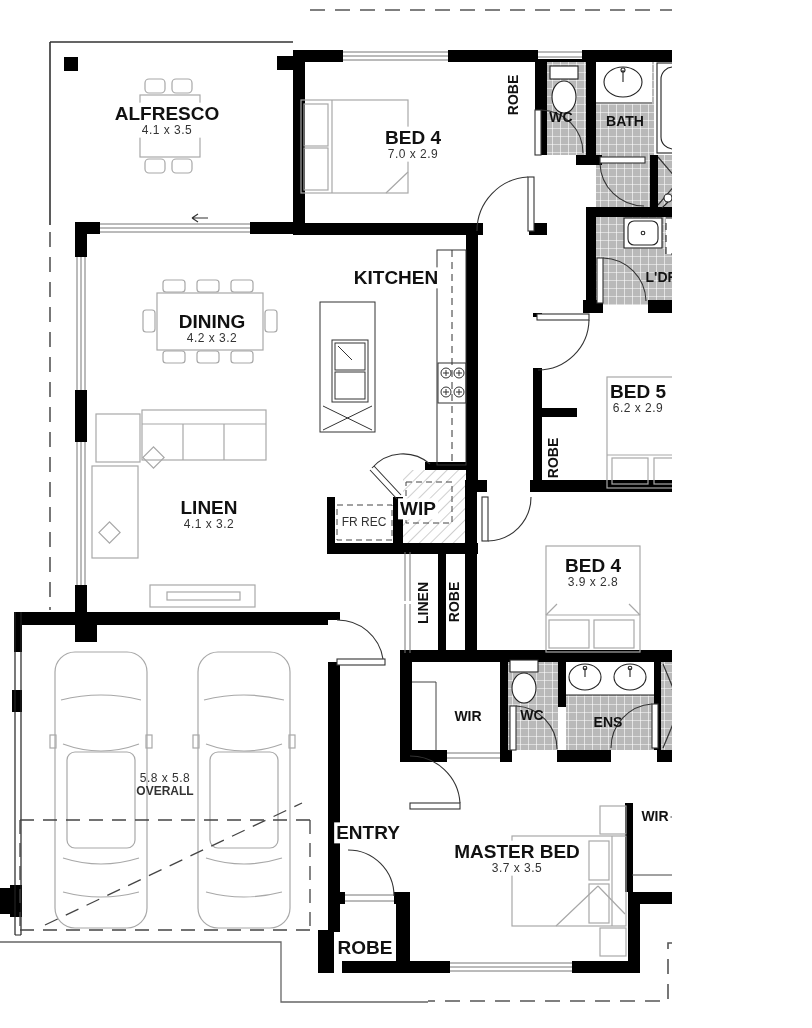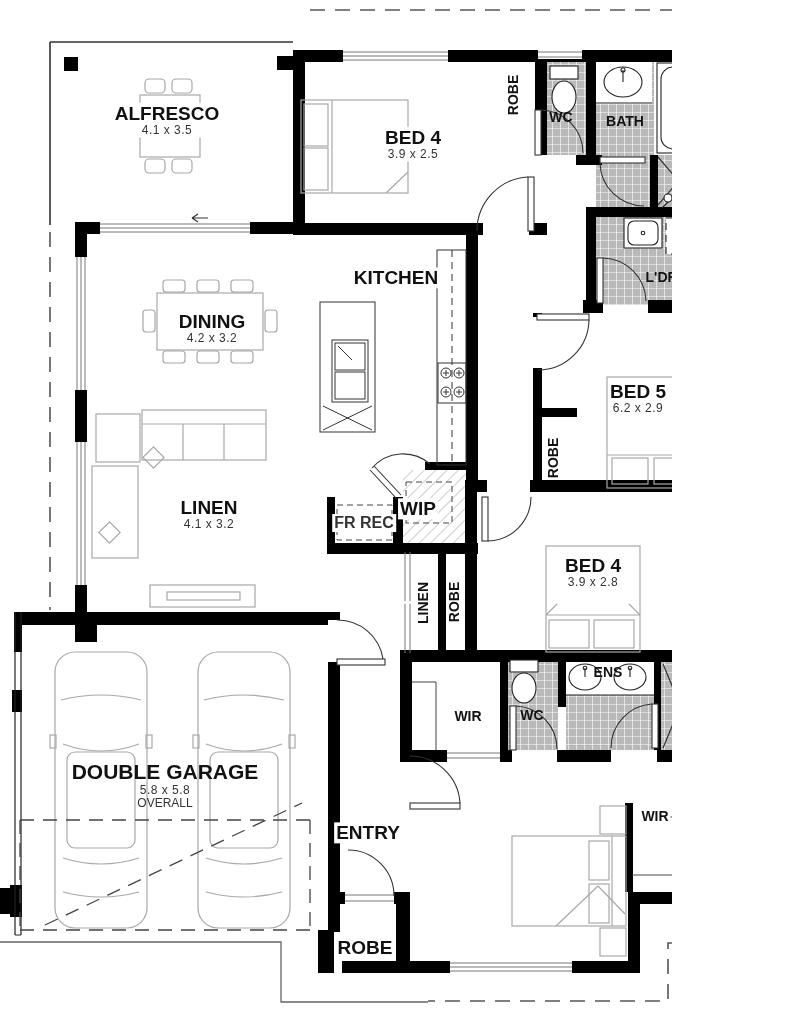--- a/index.html
+++ b/index.html
@@ -3,23 +3,23 @@
 <meta charset="utf-8">
 <style>
   html,body{margin:0;padding:0;background:#fff;}
   #plan{position:relative;width:672px;height:1028px;background:#fff;overflow:hidden;
         font-family:"Liberation Sans", sans-serif;}
   #plan svg{position:absolute;left:0;top:0;}
   .lbl{position:absolute;transform:translate(-50%,-50%);text-align:center;
        font-weight:bold;font-size:19px;color:#111;background:#fff;padding:0 2px;
        white-space:nowrap;line-height:1.12;z-index:5;}
   .lbl .dim{font-weight:normal;font-size:12px;color:#333;letter-spacing:0.5px;}
-  .lbl .note{font-weight:normal;font-size:12px;color:#333;}
+  .lbl .note{font-weight:bold;font-size:12px;color:#333;}
   .vert{transform:translate(-50%,-50%) rotate(-90deg);font-size:14px;padding:0 1px;}
-  .sm{font-size:16px;font-weight:bold;color:#333;}
+  .sm{font-size:12px;font-weight:normal;color:#333;}
   .mid{font-size:14px;text-align:center;}
   .big{font-size:21px;}
 </style>
 </head>
 <body>
 
 <div id="plan">
 <svg width="812" height="1028" viewBox="0 0 812 1028">
   <defs>
     <pattern id="tile" width="8" height="8" patternUnits="userSpaceOnUse">
@@ -399,21 +399,21 @@
     <path d="M45,925 L302,803"></path>
   </g>
 </svg>
 
 <div class="lbl" style="left:167px;top:120px">
   <div>ALFRESCO</div>
   <div class="dim">4.1 x 3.5</div>
 </div>
 <div class="lbl" style="left:413px;top:144px">
   <div>BED 4</div>
-  <div class="dim">3.9 x 2.5</div>
+  <div class="dim">7.0 x 2.9</div>
 </div>
 <div class="lbl vert" style="left:514px;top:95px">ROBE</div>
 <div class="lbl mid" style="left:561px;top:118px;background:transparent">WC</div>
 <div class="lbl mid" style="left:625px;top:122px;background:transparent">BATH</div>
 <div class="lbl mid" style="left:666px;top:278px;background:transparent">L'DRY</div>
 <div class="lbl" style="left:396px;top:278px">KITCHEN</div>
 <div class="lbl" style="left:212px;top:328px">
   <div>DINING</div>
   <div class="dim">4.2 x 3.2</div>
 </div>
@@ -428,23 +428,26 @@
 </div>
 <div class="lbl sm" style="left:364px;top:523px">FR REC</div>
 <div class="lbl" style="left:418px;top:509px">WIP</div>
 <div class="lbl vert" style="left:424px;top:603px">LINEN</div>
 <div class="lbl vert" style="left:455px;top:602px">ROBE</div>
 <div class="lbl" style="left:593px;top:572px">
   <div>BED 4</div>
   <div class="dim">3.9 x 2.8</div>
 </div>
 <div class="lbl big" style="left:165px;top:785px;background:transparent">
-  <div>DOUBLE GARAGE</div>
   <div class="dim">5.8 x 5.8</div>
   <div class="note">OVERALL</div>
 </div>
 <div class="lbl mid" style="left:468px;top:717px">WIR</div>
 <div class="lbl mid" style="left:532px;top:716px;background:transparent">WC</div>
-<div class="lbl mid" style="left:608px;top:673px;background:transparent">ENS</div>
+<div class="lbl mid" style="left:608px;top:723px;background:transparent">ENS</div>
 <div class="lbl" style="left:368px;top:833px">ENTRY</div>
+<div class="lbl" style="left:517px;top:858px">
+  <div>MASTER BED</div>
+  <div class="dim">3.7 x 3.5</div>
+</div>
 <div class="lbl mid" style="left:655px;top:817px">WIR</div>
 <div class="lbl" style="left:365px;top:948px">ROBE</div>
 </div>
 
 </body></html>

